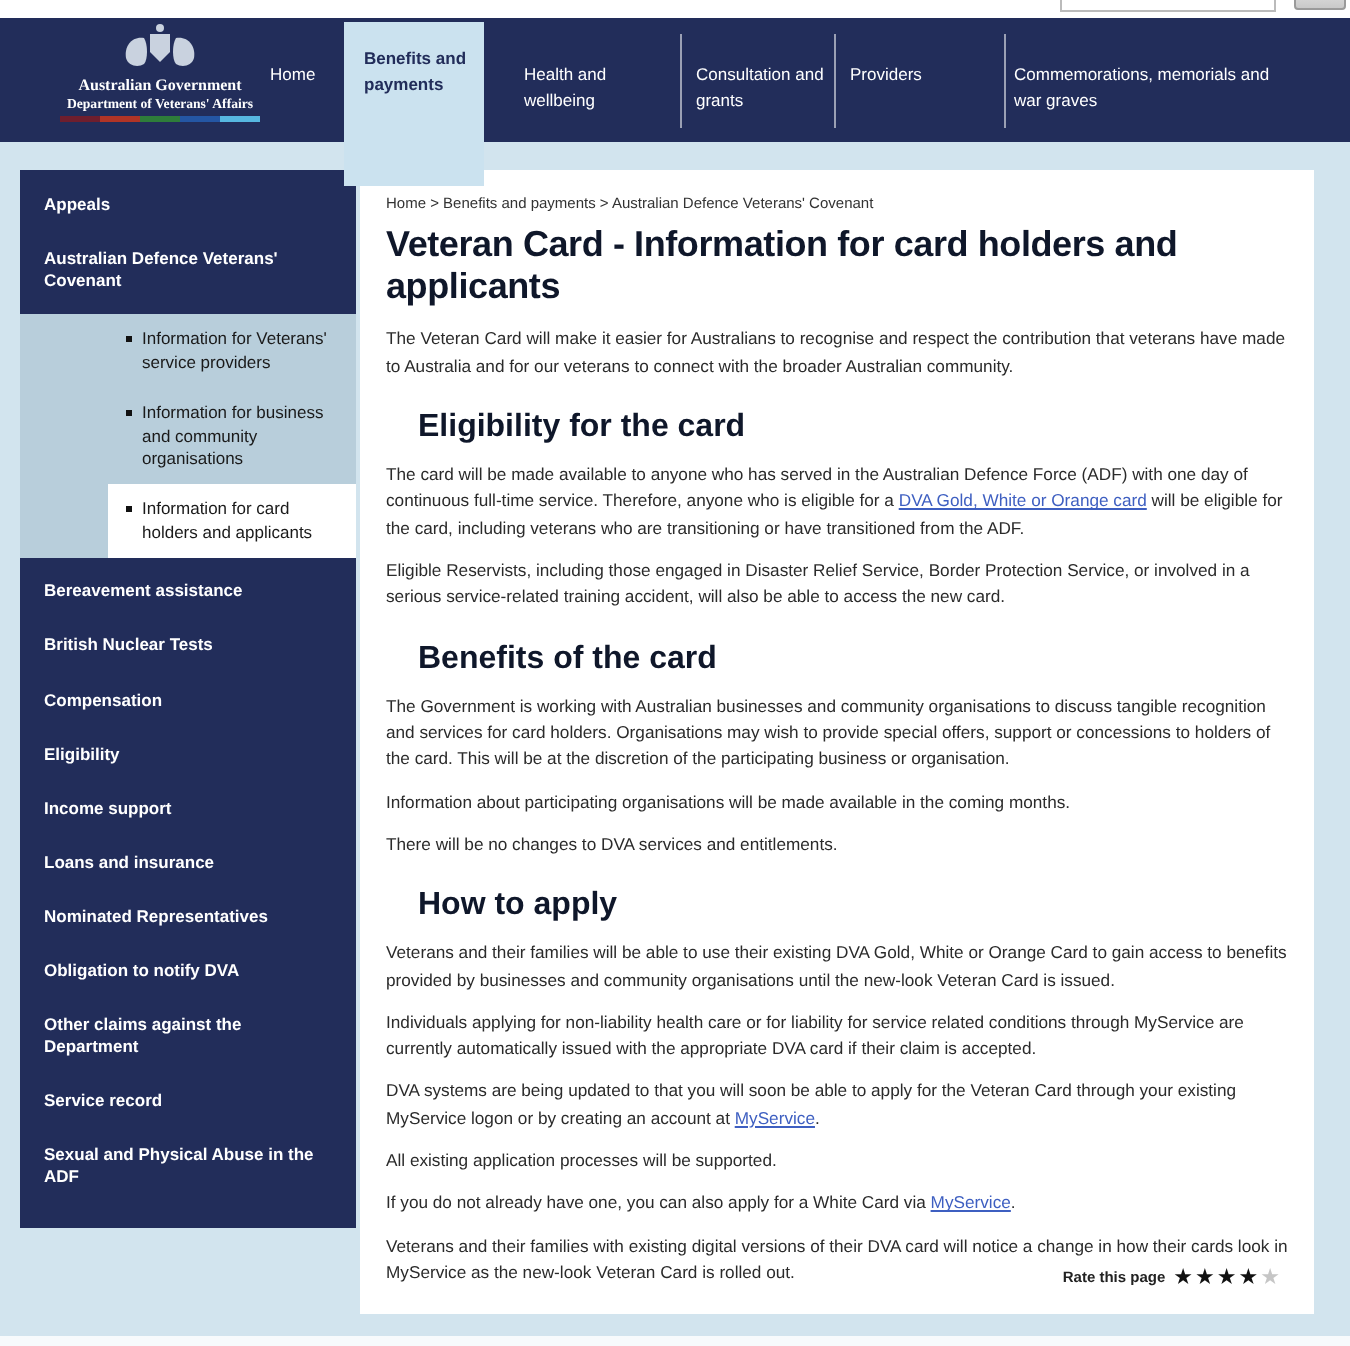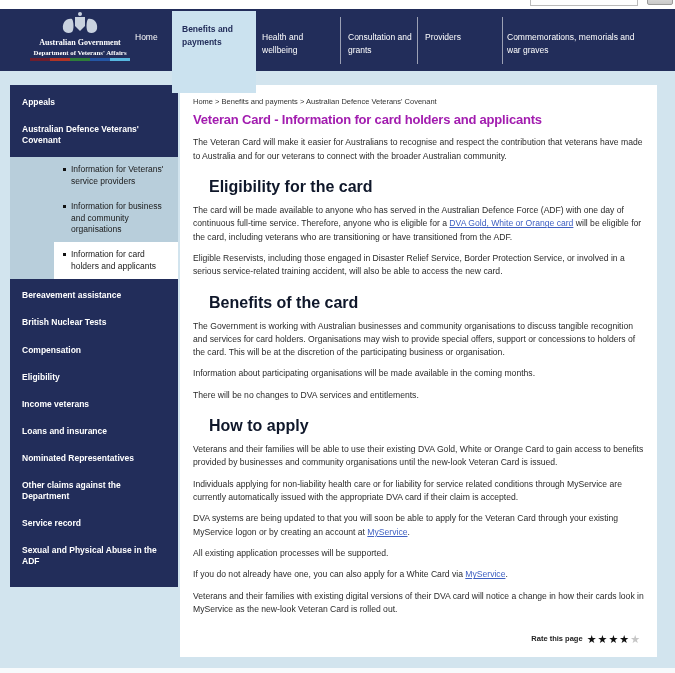--- a/index.html
+++ b/index.html
@@ -30,21 +30,21 @@
   .nav-item{
     position:absolute;top:22px;color:#fff;font-size:8.5px;line-height:1.5;
     text-decoration:none;cursor:pointer;display:block;
   }
   .nav-i0{left:135px;}
   .nav-i2{left:262px;width:58px;}
   .nav-i3{left:348px;width:70px;}
   .nav-i4{left:425px;width:60px;}
   .nav-i5{left:507px;width:128px;}
   .nav-tab{
-    position:absolute;left:172px;top:2px;width:84px;height:82px;
+    position:absolute;left:172px;top:2px;width:70px;height:82px;
     background:#cbe2ef;box-sizing:border-box;padding:12px 0 0 10px;z-index:3;
   }
   .nav-tab span{color:#222d5a;font-weight:bold;font-size:8.5px;line-height:1.5;display:block;width:62px;}
   .nav-divider{position:absolute;top:8px;width:1px;height:47px;background:rgba(255,255,255,0.55);}
   .d1{left:340px;}.d2{left:417px;}.d3{left:502px;}
   
   .page{position:absolute;top:71px;left:0;width:675px;height:602px;background:#d2e4ee;}
   .bottom-strip{position:absolute;bottom:0;left:0;width:675px;height:5px;background:#f7fafc;}
   
   .sidebar{position:absolute;left:10px;top:14px;width:168px;background:#222d5a;padding:4px 0 12px 0;}
@@ -56,21 +56,21 @@
   .sub-item.active{background:#ffffff;}
   .sub-bullet{width:3px;height:3px;background:#111;margin:4px 5px 0 0;flex:none;}
   .sub-label{color:#1a1a1a;font-size:8.5px;line-height:1.35;}
   
   .content{
     position:absolute;left:180px;top:14px;width:477px;height:572px;background:#fff;
     box-sizing:border-box;padding:10px 13px 0 13px;
   }
   .breadcrumb{font-size:7.5px;color:#333;margin:2px 0 6px 0;}
   .title{
-    font-size:13px;font-weight:bold;color:#a21caf;line-height:1.18;
+    font-size:18px;font-weight:bold;color:#0f172a;line-height:1.18;
     margin:6px 0 9px 0;letter-spacing:-0.2px;
   }
   .article p{font-size:8.6px;line-height:1.55;color:#2b2b2b;margin:8px 0;}
   .article h2{font-size:16px;font-weight:bold;color:#0f172a;margin:15px 0 2px 16px;}
   .inline-link{color:#3e5fc1;text-decoration:underline;cursor:pointer;}
   .rate{position:absolute;bottom:10px;right:16px;display:flex;align-items:center;gap:4px;}
   .rate-label{font-size:7.5px;font-weight:bold;color:#222;}
   .stars span{font-size:11px;color:#111;letter-spacing:1px;cursor:pointer;}
   .stars span.empty{color:#c6c6c6;}
 </style>
@@ -132,23 +132,24 @@
         </div>
         <div class="sub-item active">
           <span class="sub-bullet"></span>
           <span class="sub-label">Information for card holders and applicants</span>
         </div>
       </div>
       <div class="top-item">Bereavement assistance</div>
       <div class="top-item">British Nuclear Tests</div>
       <div class="top-item">Compensation</div>
       <div class="top-item">Eligibility</div>
-      <div class="top-item">Income veterans</div>
+      <div class="top-item">Income support</div>
       <div class="top-item">Loans and insurance</div>
       <div class="top-item">Nominated Representatives</div>
+      <div class="top-item">Obligation to notify DVA</div>
       <div class="top-item">Other claims against the Department</div>
       <div class="top-item">Service record</div>
       <div class="top-item">Sexual and Physical Abuse in the ADF</div>
     </aside>
 
   <main class="content">
     <div class="breadcrumb">Home &gt; Benefits and payments &gt; Australian Defence Veterans' Covenant</div>
     <h1 class="title">Veteran Card - Information for card holders and applicants</h1>
     <div class="article" id="article">
         <p>The Veteran Card will make it easier for Australians to recognise and respect the contribution that veterans have made to Australia and for our veterans to connect with the broader Australian community.</p>

